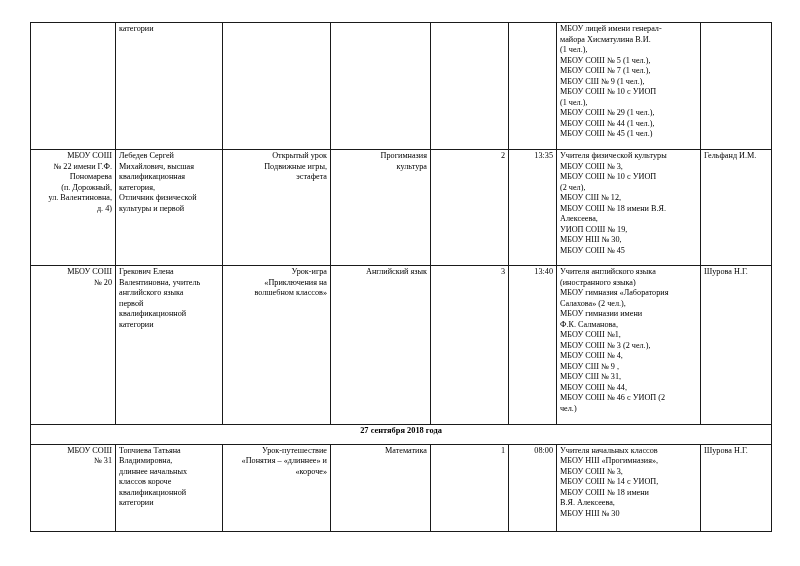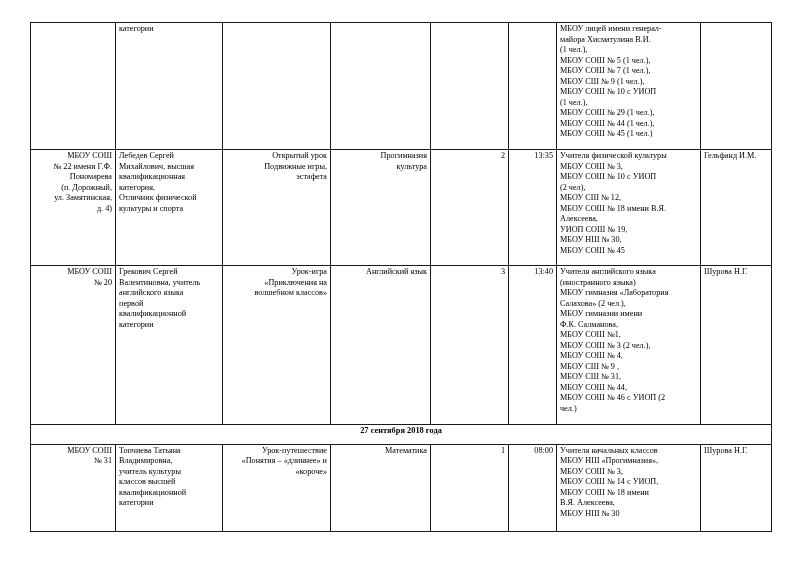--- a/index.html
+++ b/index.html
@@ -103,45 +103,45 @@
           <td class="ctr"></td>
           <td class="ctr"></td>
           <td class="lft">
             <span class="lines"><span>МБОУ лицей имени генерал-</span><span>майора Хисматулина В.И.</span><span>(1 чел.),</span><span>МБОУ СОШ № 5 (1 чел.),</span><span>МБОУ СОШ № 7 (1 чел.),</span><span>МБОУ СШ № 9 (1 чел.),</span><span>МБОУ СОШ № 10 с УИОП</span><span>(1 чел.),</span><span>МБОУ СОШ № 29 (1 чел.),</span><span>МБОУ СОШ № 44 (1 чел.),</span><span>МБОУ СОШ № 45 (1  чел.)</span></span>
           </td>
           <td class="lft"></td>
         </tr>
 
         <tr>
           <td class="ctr tall-b">
-            <span class="lines"><span>МБОУ СОШ</span><span>№ 22 имени Г.Ф.</span><span>Пономарева</span><span>(п. Дорожный,</span><span>ул. Замятинская,</span><span>д. 4)</span></span>
+            <span class="lines"><span>МБОУ СОШ</span><span>№ 22 имени Г.Ф.</span><span>Пономарева</span><span>(п. Дорожный,</span><span>ул. Валентиновна,</span><span>д. 4)</span></span>
           </td>
           <td class="lft">
-            <span class="lines"><span>Лебедев Сергей</span><span>Михайлович, высшая</span><span>квалификационная</span><span>категория,</span><span>Отличник физической</span><span>культуры и спорта</span></span>
+            <span class="lines"><span>Лебедев Сергей</span><span>Михайлович, высшая</span><span>квалификационная</span><span>категория,</span><span>Отличник физической</span><span>культуры и первой</span></span>
           </td>
           <td class="ctr">
             <span class="lines"><span>Открытый урок</span><span>Подвижные игры,</span><span>эстафета</span></span>
           </td>
           <td class="ctr">
             <span class="lines"><span>Прогимназия</span><span>культура</span></span>
           </td>
           <td class="ctr">2</td>
           <td class="ctr">13:35</td>
           <td class="lft">
             <span class="lines"><span>Учителя физической культуры</span><span>МБОУ СОШ № 3,</span><span>МБОУ СОШ № 10 с УИОП</span><span>(2 чел),</span><span>МБОУ СШ № 12,</span><span>МБОУ СОШ № 18 имени В.Я.</span><span>Алексеева,</span><span>УИОП СОШ № 19,</span><span>МБОУ НШ № 30,</span><span>МБОУ СОШ № 45</span></span>
           </td>
           <td class="lft">Гельфанд И.М.</td>
         </tr>
 
         <tr>
           <td class="ctr tall-c">
             <span class="lines"><span>МБОУ СОШ</span><span>№ 20</span></span>
           </td>
           <td class="lft">
-            <span class="lines"><span>Грекович Сергей</span><span>Валентиновна, учитель</span><span>английского языка</span><span>первой</span><span>квалификационной</span><span>категории</span></span>
+            <span class="lines"><span>Грекович Елена</span><span>Валентиновна, учитель</span><span>английского языка</span><span>первой</span><span>квалификационной</span><span>категории</span></span>
           </td>
           <td class="ctr">
             <span class="lines"><span>Урок-игра</span><span>«Приключения на</span><span>волшебном классов»</span></span>
           </td>
           <td class="ctr">
             <span class="lines"><span>Английский язык</span></span>
           </td>
           <td class="ctr">3</td>
           <td class="ctr">13:40</td>
           <td class="lft">
@@ -152,21 +152,21 @@
 
         <tr class="date-row">
           <td colspan="8">27 сентября 2018 года</td>
         </tr>
 
         <tr>
           <td class="ctr tall-d">
             <span class="lines"><span>МБОУ СОШ</span><span>№ 31</span></span>
           </td>
           <td class="lft">
-            <span class="lines"><span>Топчиева Татьяна</span><span>Владимировна,</span><span>учитель культуры</span><span>классов высшей</span><span>квалификационной</span><span>категории</span></span>
+            <span class="lines"><span>Топчиева Татьяна</span><span>Владимировна,</span><span>длиннее начальных</span><span>классов короче</span><span>квалификационной</span><span>категории</span></span>
           </td>
           <td class="ctr">
             <span class="lines"><span>Урок-путешествие</span><span>«Понятия – «длиннее» и</span><span>«короче»</span></span>
           </td>
           <td class="ctr">
             <span class="lines"><span>Математика</span></span>
           </td>
           <td class="ctr">1</td>
           <td class="ctr">08:00</td>
           <td class="lft">

